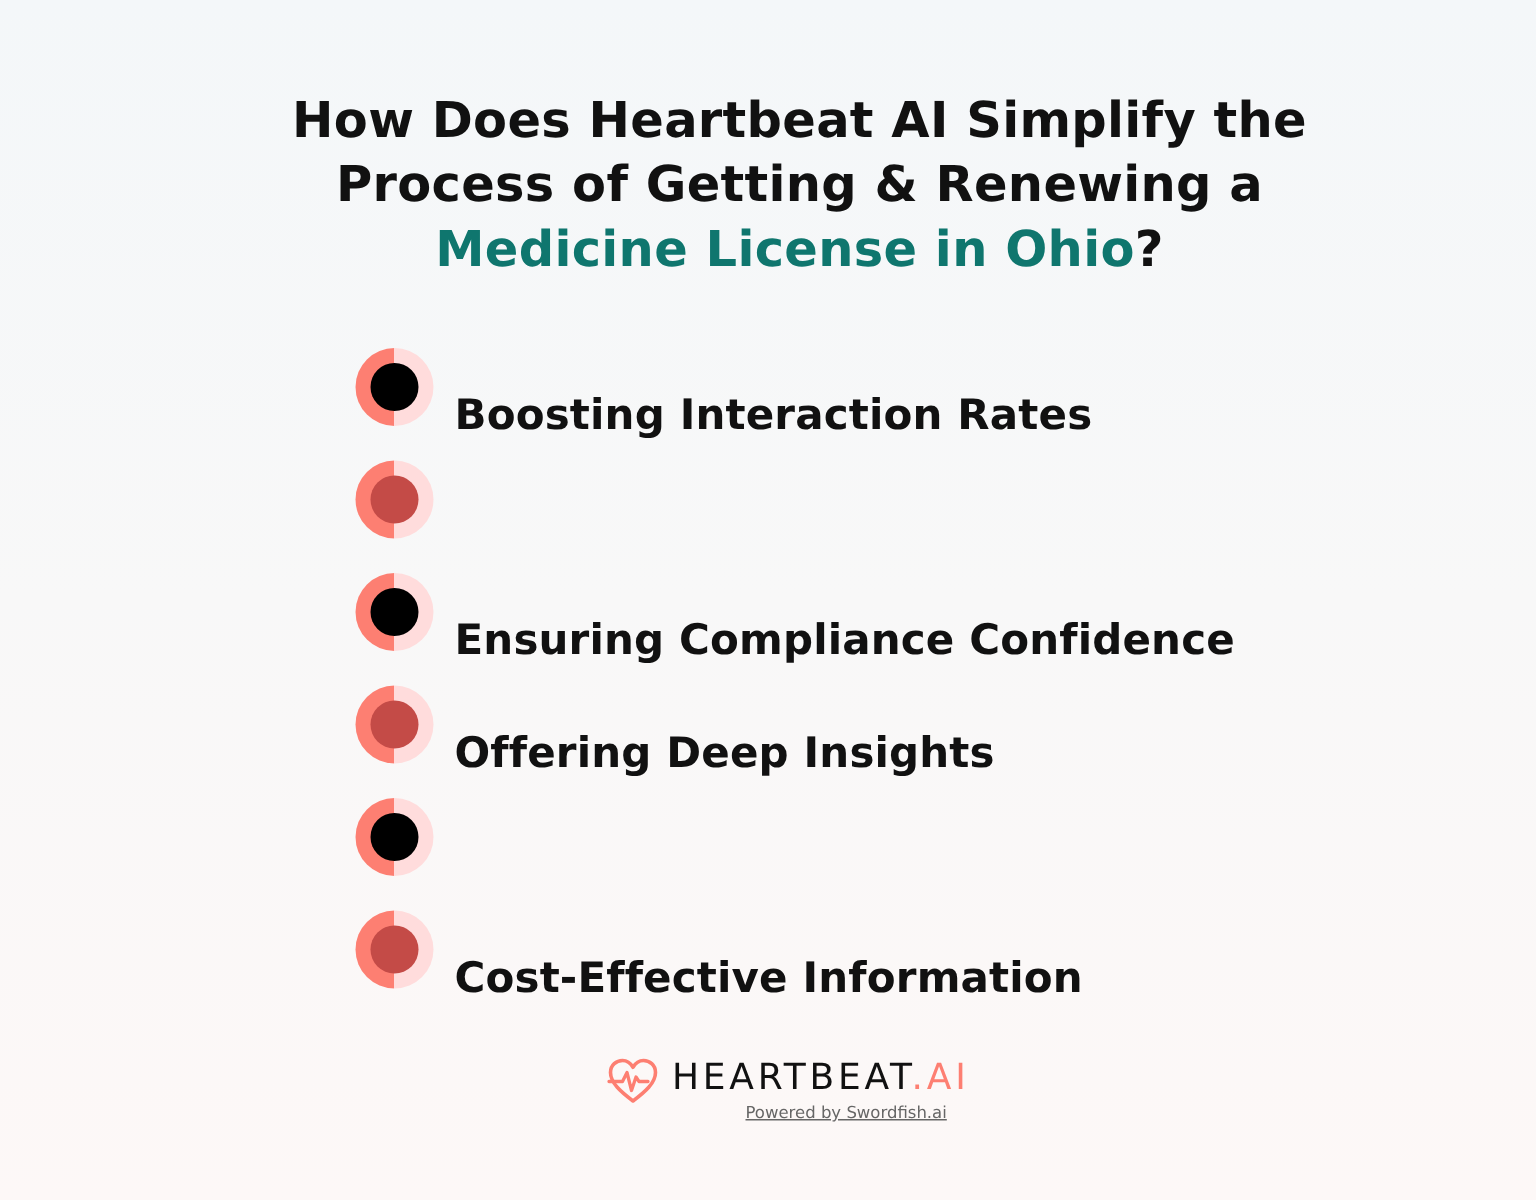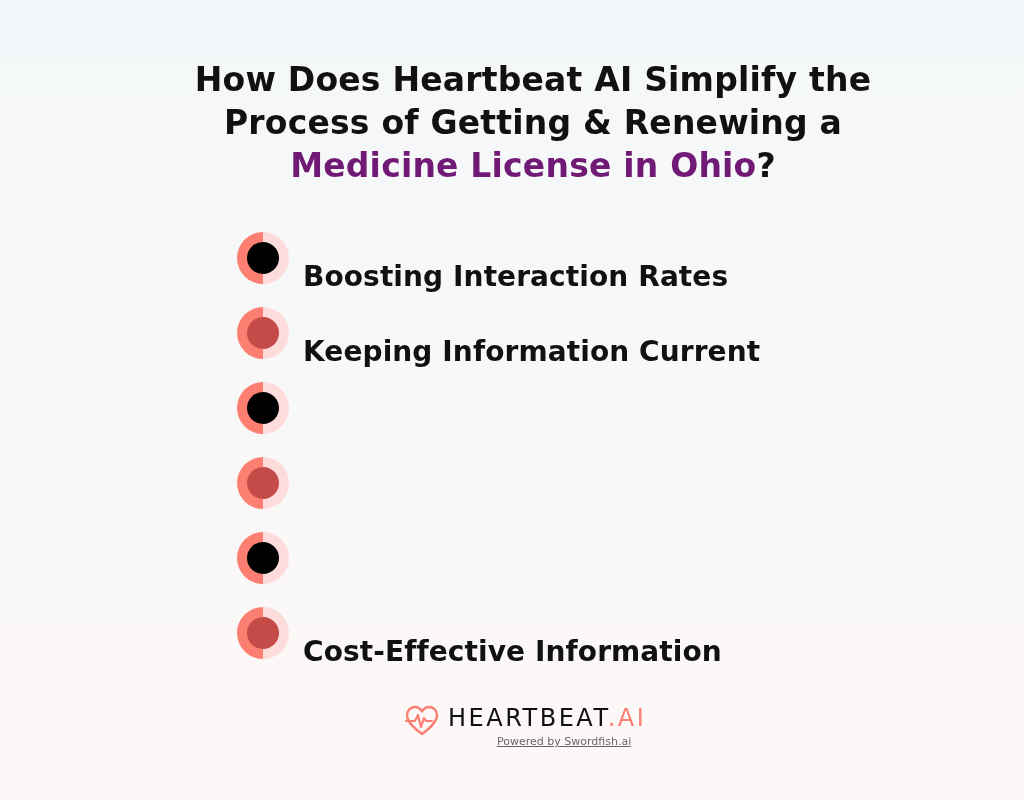--- a/index.html
+++ b/index.html
@@ -8,21 +8,21 @@
     background: linear-gradient(180deg, #f4f7f9 0%, #f8f8f8 50%, #fdf8f7 100%);
     font-family: "DejaVu Sans", sans-serif;
     position: relative;
   }
   .title {
     position: absolute; left: 0; top: 58px; width: 1066px;
     text-align: center;
     font-size: 33px; font-weight: bold; line-height: 43px;
     color: #111111; letter-spacing: 0.2px;
   }
-  .title .accent { color: #701a75; margin-top: 25px; }
+  .title .accent { color: #0f766e; margin-top: 25px; }
   .list { position: absolute; left: 237px; top: 232px; }
   .item { position: relative; height: 52px; margin-bottom: 23px; display: flex; align-items: center; }
   .bullet {
     width: 52px; height: 52px; border-radius: 50%;
     background: linear-gradient(90deg, #fd7f72 50%, #ffdcdc 50%);
     position: relative; flex: 0 0 auto;
   }
   .bullet .inner {
     position: absolute; left: 10px; top: 10px; width: 32px; height: 32px; border-radius: 50%;
   }
@@ -50,31 +50,32 @@
   <div class="item">
     <div class="bullet">
         <div class="inner" style="background:#000000"></div>
       </div>
     <span class="label">Boosting Interaction Rates</span>
   </div>
   <div class="item">
     <div class="bullet">
         <div class="inner" style="background:#c44b47"></div>
       </div>
-    <span class="label">Keeping Information Current</span>
   </div>
   <div class="item">
     <div class="bullet">
         <div class="inner" style="background:#000000"></div>
       </div>
+    <span class="label">Ensuring Compliance Confidence</span>
   </div>
   <div class="item">
     <div class="bullet">
         <div class="inner" style="background:#c44b47"></div>
       </div>
+    <span class="label">Offering Deep Insights</span>
   </div>
   <div class="item">
     <div class="bullet">
         <div class="inner" style="background:#000000"></div>
       </div>
   </div>
   <div class="item">
     <div class="bullet">
         <div class="inner" style="background:#c44b47"></div>
       </div>

